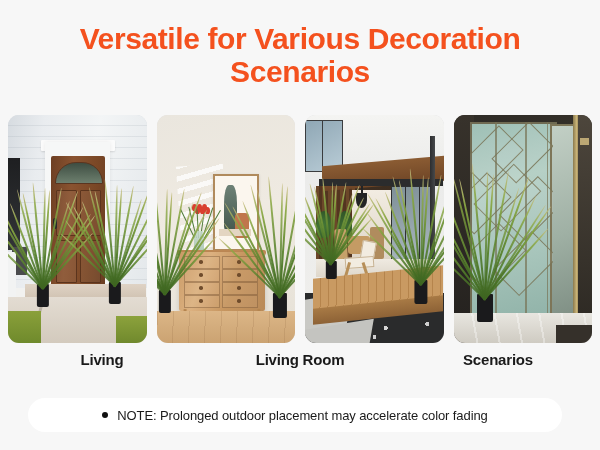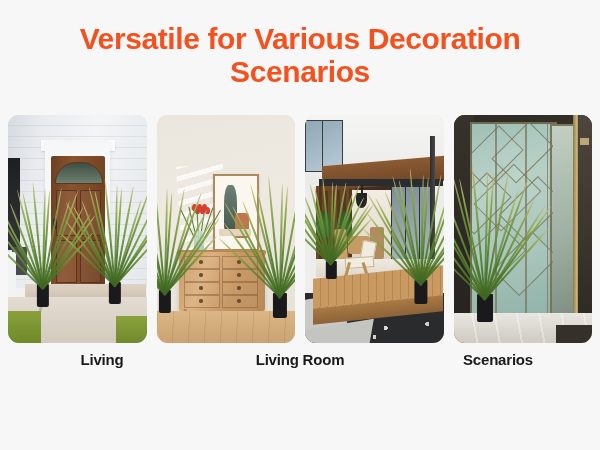--- a/index.html
+++ b/index.html
@@ -802,14 +802,20 @@
     </div>
 
   </div>
 
   <div class="caption-row">
     <div class="caption">Living</div>
     <div class="caption">Living Room</div>
     <div class="caption">Scenarios</div>
   </div>
 
+  <div class="note-pill">
+    <div class="note-inner">
+      <span class="note-bullet"></span>
+      <span class="note-text">NOTE: Prolonged outdoor placement may accelerate color fading</span>
+    </div>
+  </div>
 
 </div>
 
 </body></html>

